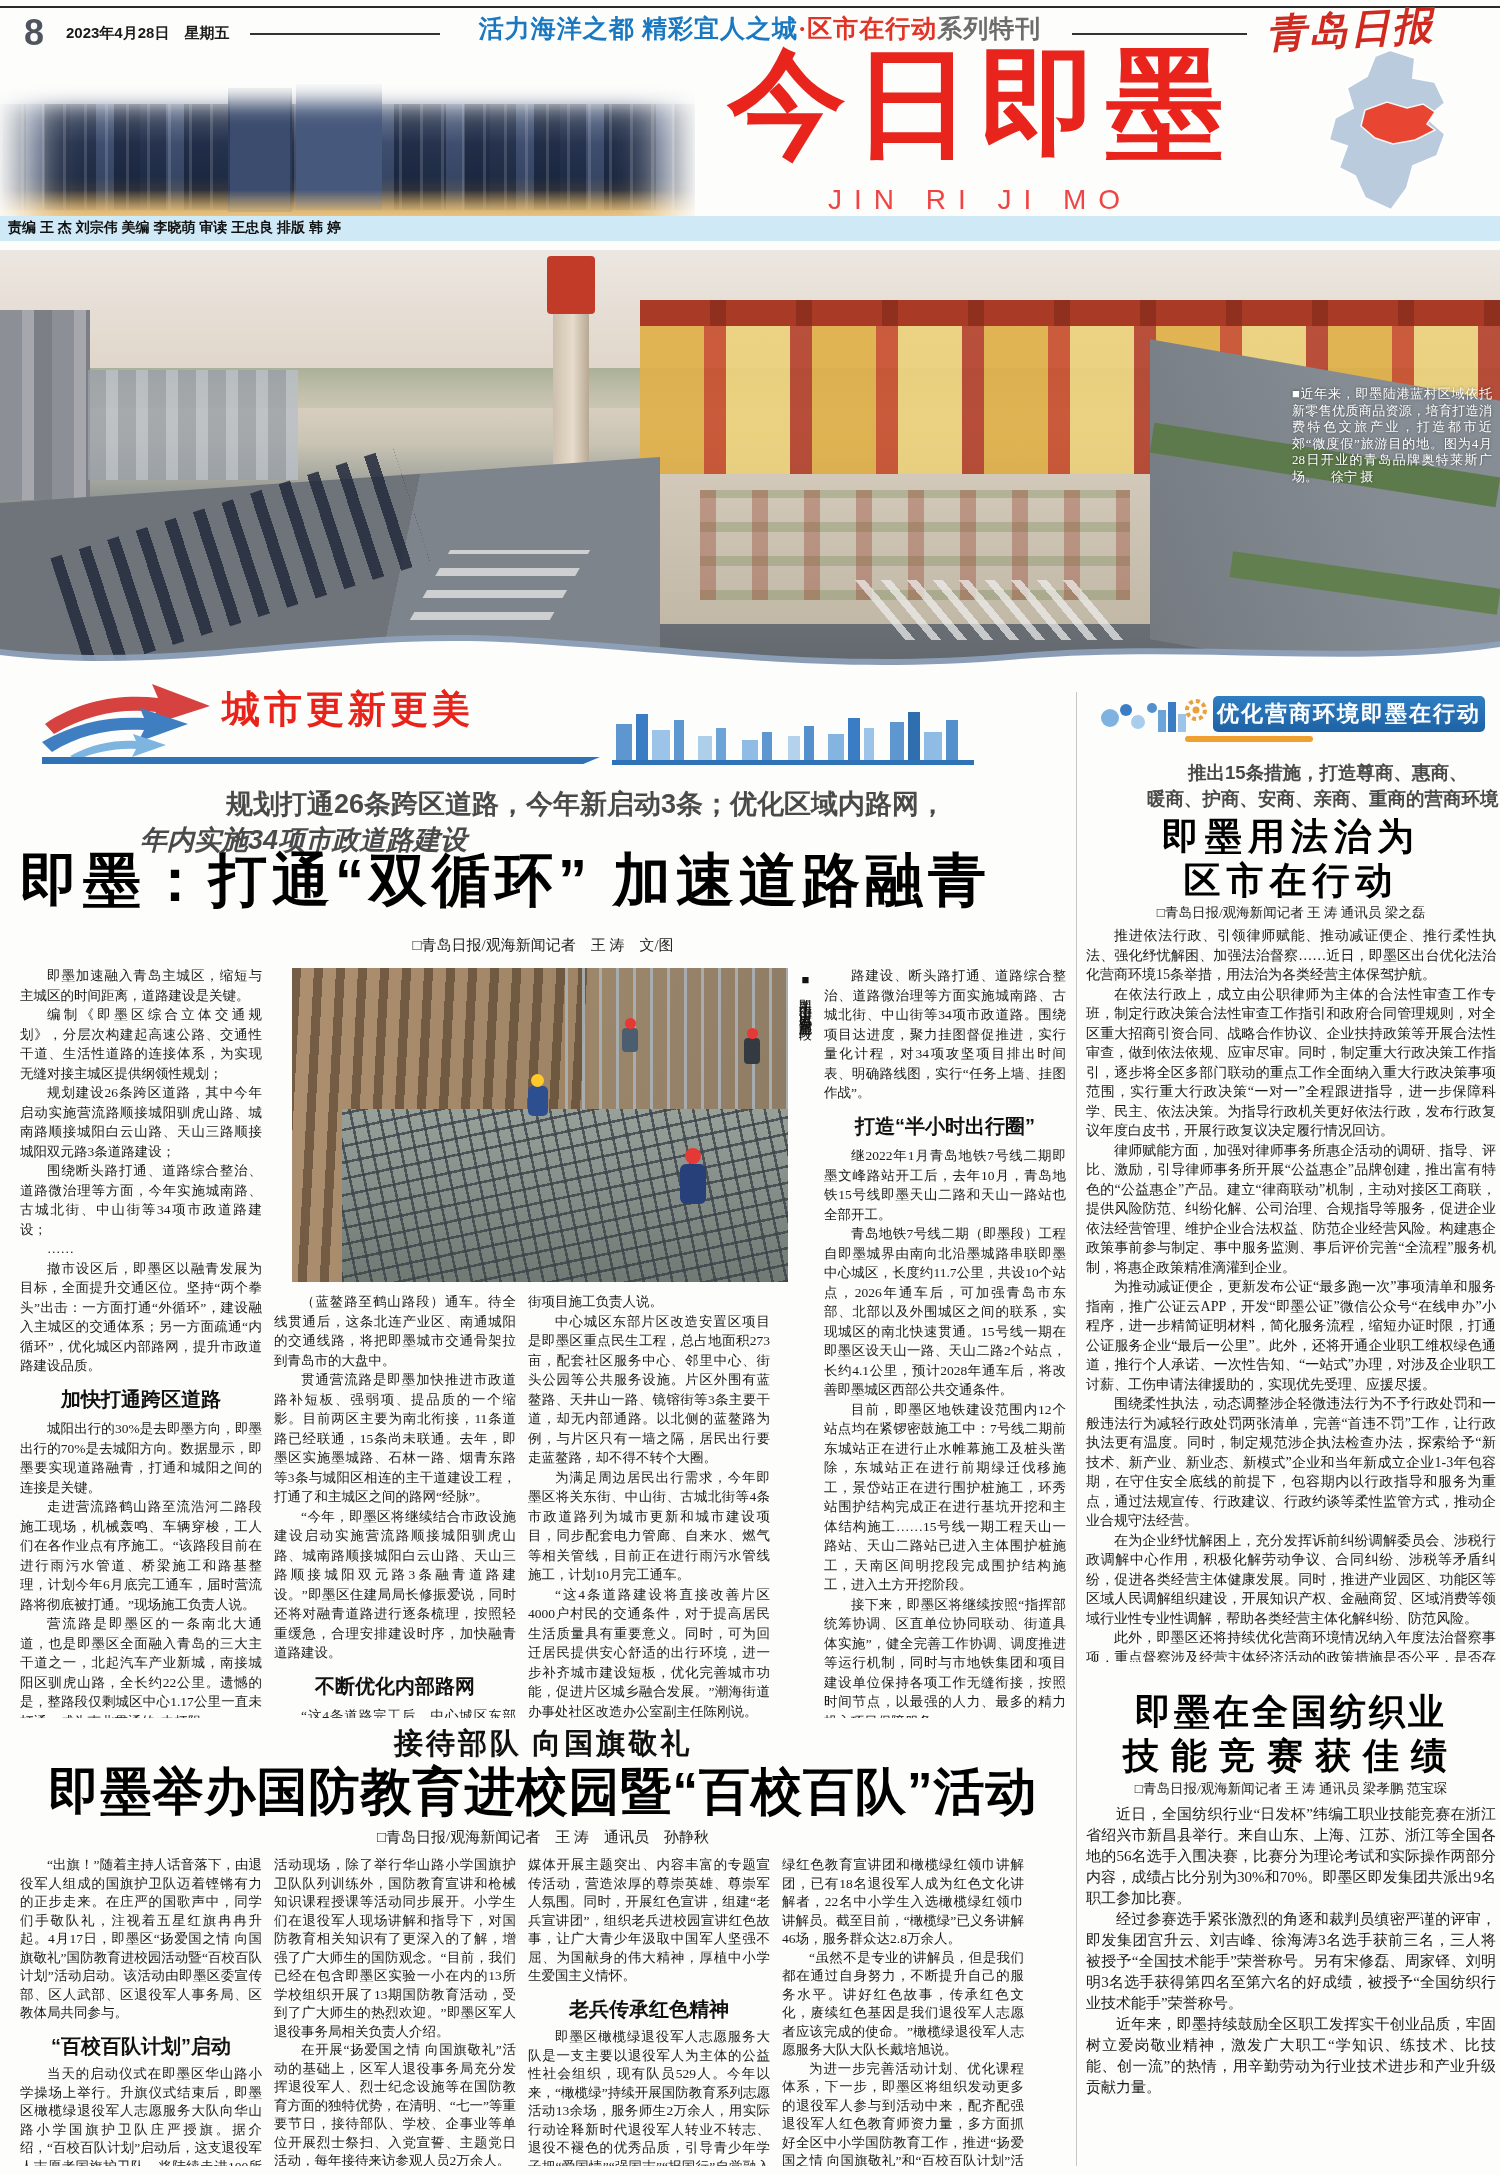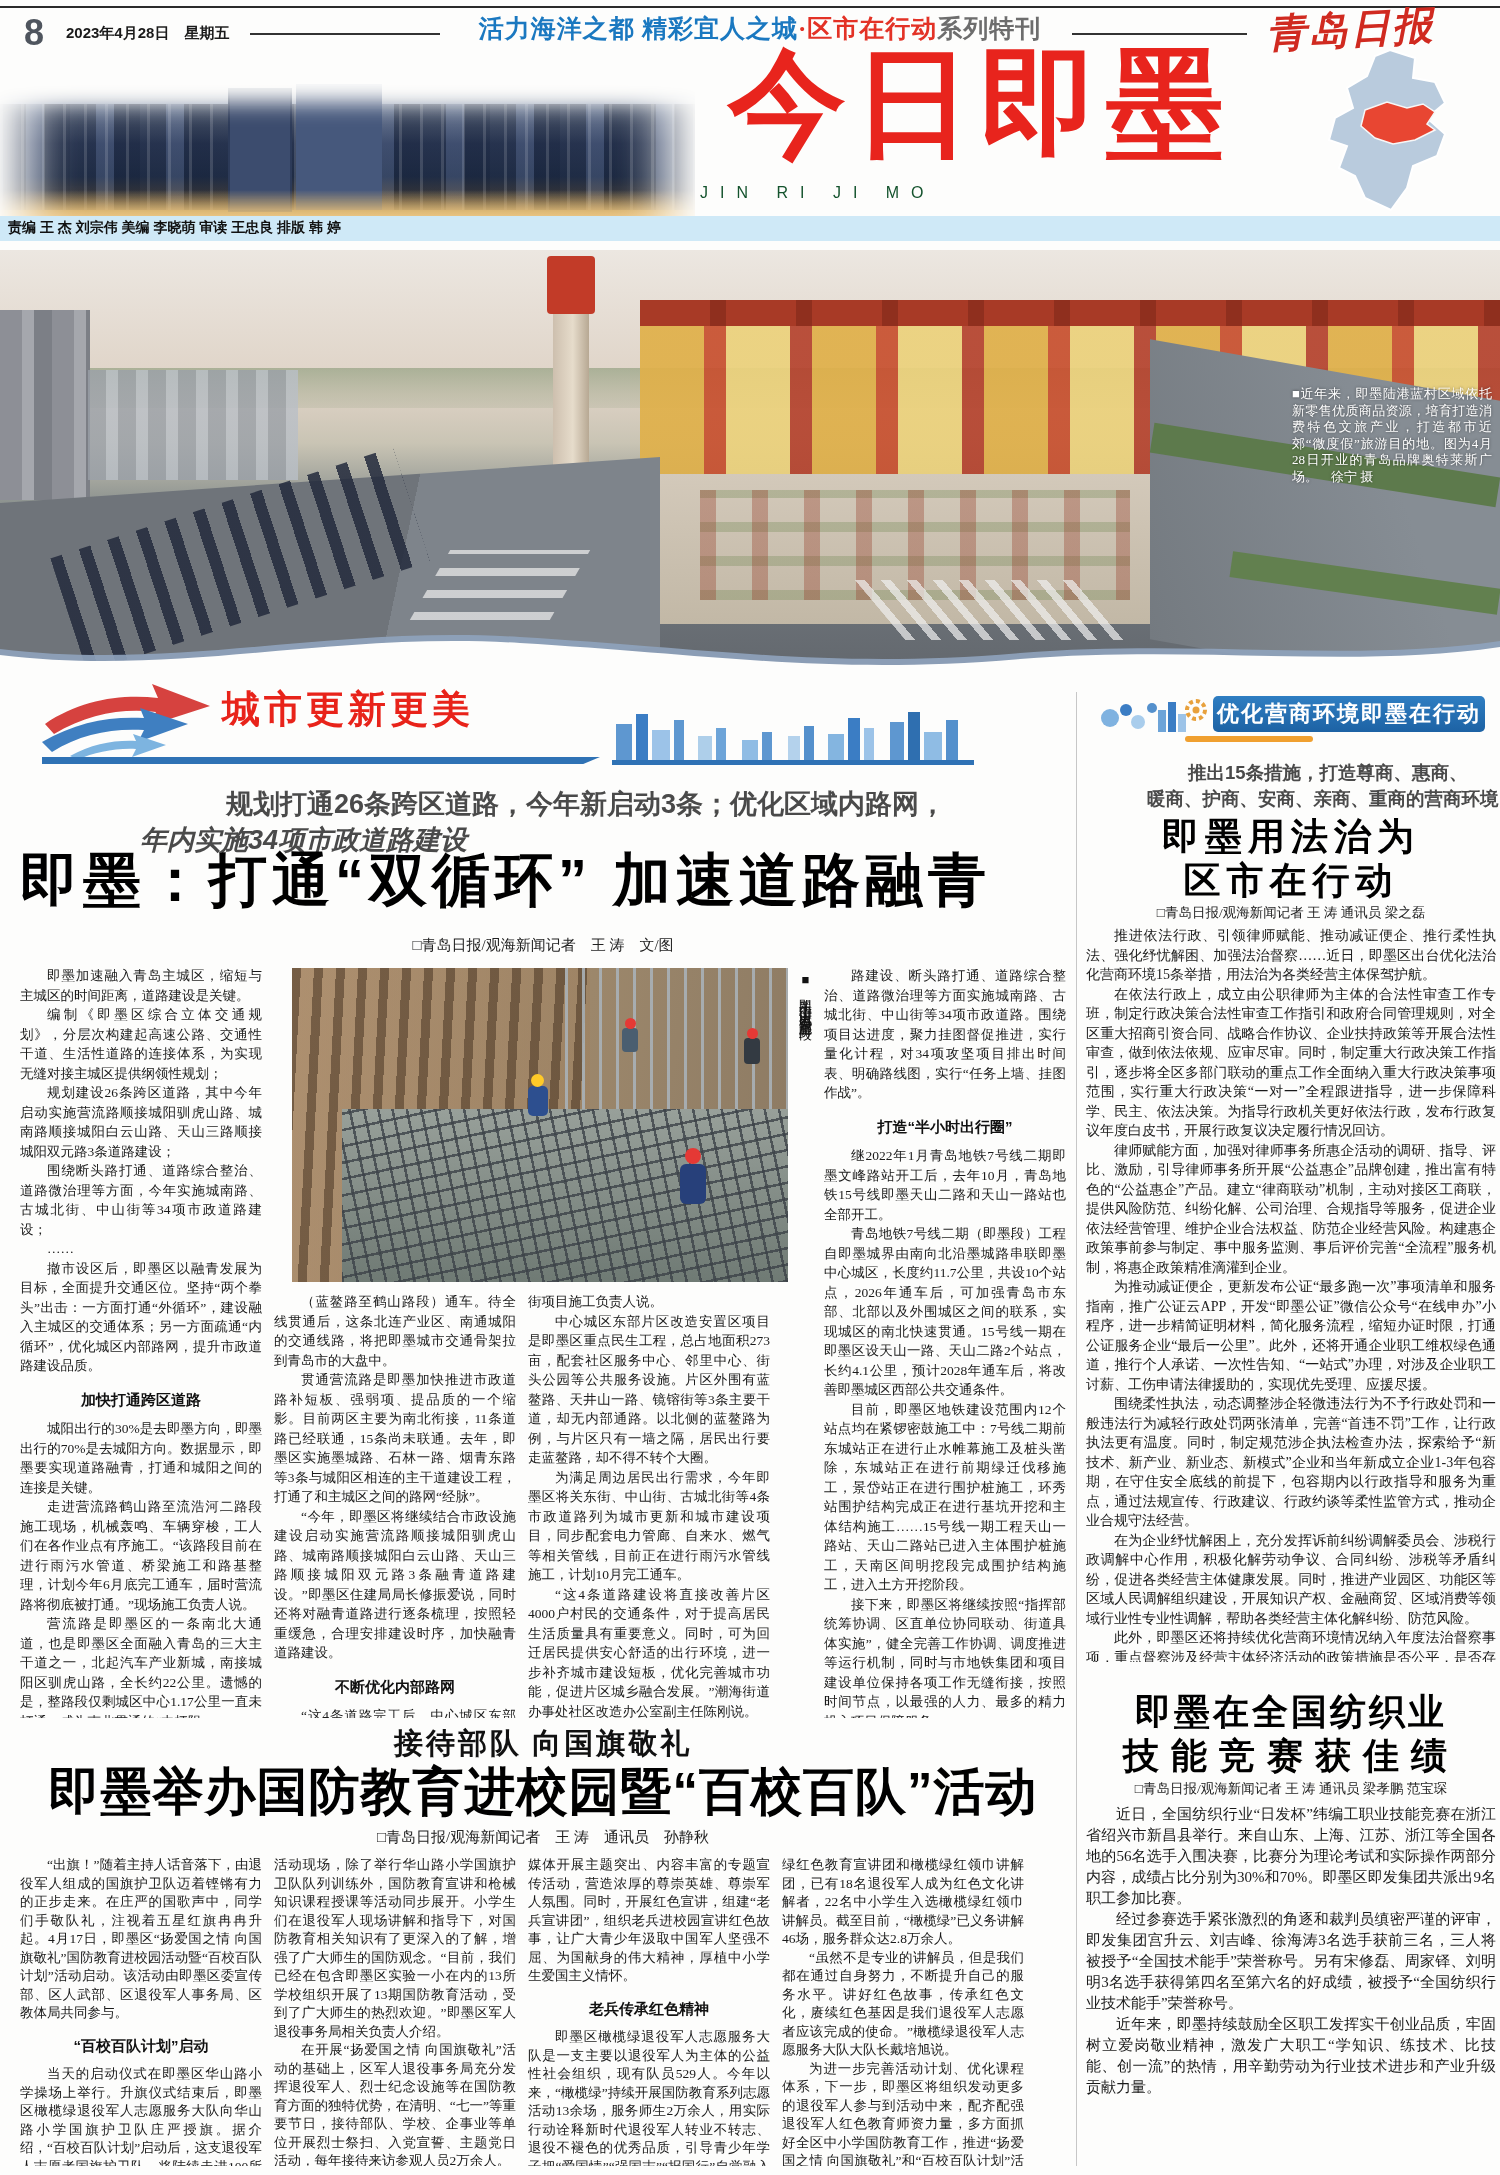--- a/index.html
+++ b/index.html
@@ -3,21 +3,21 @@
 <meta charset="utf-8">
 <style>
   html,body{margin:0;padding:0;background:#e9e9e9;}
   #page{position:relative;width:1500px;height:2175px;background:#fdfdfc;margin:0 auto;
         font-family:"Liberation Serif","DejaVu Serif",serif;color:#1a1a1a;overflow:hidden;}
   .abs{position:absolute;}
   .sans{font-family:"Liberation Sans","DejaVu Sans",sans-serif;}
   .bp{margin:0;text-indent:2em;text-align:justify;}
   .col{overflow:hidden;font-size:13.5px;line-height:19.5px;}
   .sub{font-family:"Liberation Sans","DejaVu Sans",sans-serif;font-weight:bold;text-align:center;
-       font-size:15px;margin:14px 0 10px 0;text-indent:0;color:#111;}
+       font-size:20px;margin:14px 0 10px 0;text-indent:0;color:#111;}
   .byline{text-align:center;font-size:14px;color:#222;}
   .standfirst{font-family:"Liberation Sans","DejaVu Sans",sans-serif;font-weight:600;color:#4a4a4a;}
   .headline{font-family:"Liberation Sans","DejaVu Sans",sans-serif;font-weight:900;color:#000;}
   .sb-body{font-size:14px;line-height:19.5px;overflow:hidden;}
   .sb-body2{font-size:15px;line-height:21px;overflow:hidden;}
   .vrule{width:1px;background:#c7c7c7;}
   .wavecut{position:absolute;left:0;bottom:-1px;width:100%;height:52px;}
 </style>
 </head>
 <body>
@@ -40,21 +40,21 @@
        linear-gradient(180deg,#f4f2f0 0,#8e9ab0 18%,#39486b 45%,#2a3a58 70%,#6e5b41 88%,#caa558 100%);overflow:hidden;">
     <div class="abs" style="left:0;top:20px;width:100%;height:80%;background:
       repeating-linear-gradient(90deg,rgba(255,255,255,.14) 0 3px,rgba(0,0,0,0) 3px 21px),
       repeating-linear-gradient(90deg,rgba(20,30,50,.5) 0 26px,rgba(70,85,115,.45) 26px 44px,rgba(15,25,45,.55) 44px 70px);"></div>
     <div class="abs" style="left:230px;top:6px;width:60px;height:120px;background:#3c4c6e;box-shadow:0 0 0 2px #2c3a58;"></div>
     <div class="abs" style="left:296px;top:0;width:86px;height:126px;background:#46587c;"></div>
     <div class="abs" style="left:0;bottom:0;width:100%;height:26px;background:linear-gradient(0deg,#e2b463,rgba(226,180,99,0));"></div>
     <div class="abs" style="left:0;top:0;width:100%;height:100%;box-shadow:inset 0 26px 22px -8px #fdfdfc, inset 60px 0 50px -30px #fdfdfc, inset -60px 0 50px -30px #fdfdfc;"></div>
   </div>
   <div class="abs sans" style="left:700px;top:44px;width:560px;text-align:center;font-size:118px;font-weight:900;color:#e8241d;letter-spacing:8px;line-height:1;">今日即墨</div>
-  <div class="abs sans" style="left:700px;top:184px;width:560px;font-size:16px;color:#14532d;letter-spacing:12px;">JIN RI JI MO</div>
+  <div class="abs sans" style="left:700px;top:184px;width:560px;text-align:center;font-size:28px;color:#ef4444;letter-spacing:12px;">JIN RI JI MO</div>
   <svg class="abs" style="left:1295px;top:48px;" width="185" height="165" viewBox="0 0 185 165">
     <path d="M95,2 L120,10 L118,30 L140,34 L150,55 L132,70 L150,86 L142,108 L118,118 L112,140 L96,162 L70,150 L60,128 L44,120 L52,98 L34,92 L40,70 L58,60 L52,40 L72,28 L80,8 Z" fill="#b9cbdd" stroke="#ffffff" stroke-width="2"></path>
     <path d="M70,62 L92,54 L112,60 L128,56 L140,64 L132,76 L140,82 L120,92 L98,96 L80,90 L66,78 Z" fill="#e84632" stroke="#f7f7f7" stroke-width="1.5"></path>
   </svg>
   <div class="abs sans" style="left:0;top:216px;width:1500px;height:25px;background:#cfe9f7;">
     <span style="position:absolute;left:8px;top:3px;font-size:14px;font-weight:bold;color:#111;">责编 王 杰  刘宗伟  美编 李晓萌  审读 王忠良  排版 韩 婷</span>
   </div>
 
   <div class="abs" style="left:0;top:250px;width:1500px;height:420px;overflow:hidden;background:linear-gradient(180deg,#ece7e1 0,#ded2c5 34%,#c9c4b4 46%,#8d9390 60%,#70767c 75%,#63686e 100%);">
     <div class="abs" style="left:0;top:118px;width:100%;height:40px;background:linear-gradient(180deg,rgba(126,146,110,.55),rgba(126,146,110,.15));"></div>

